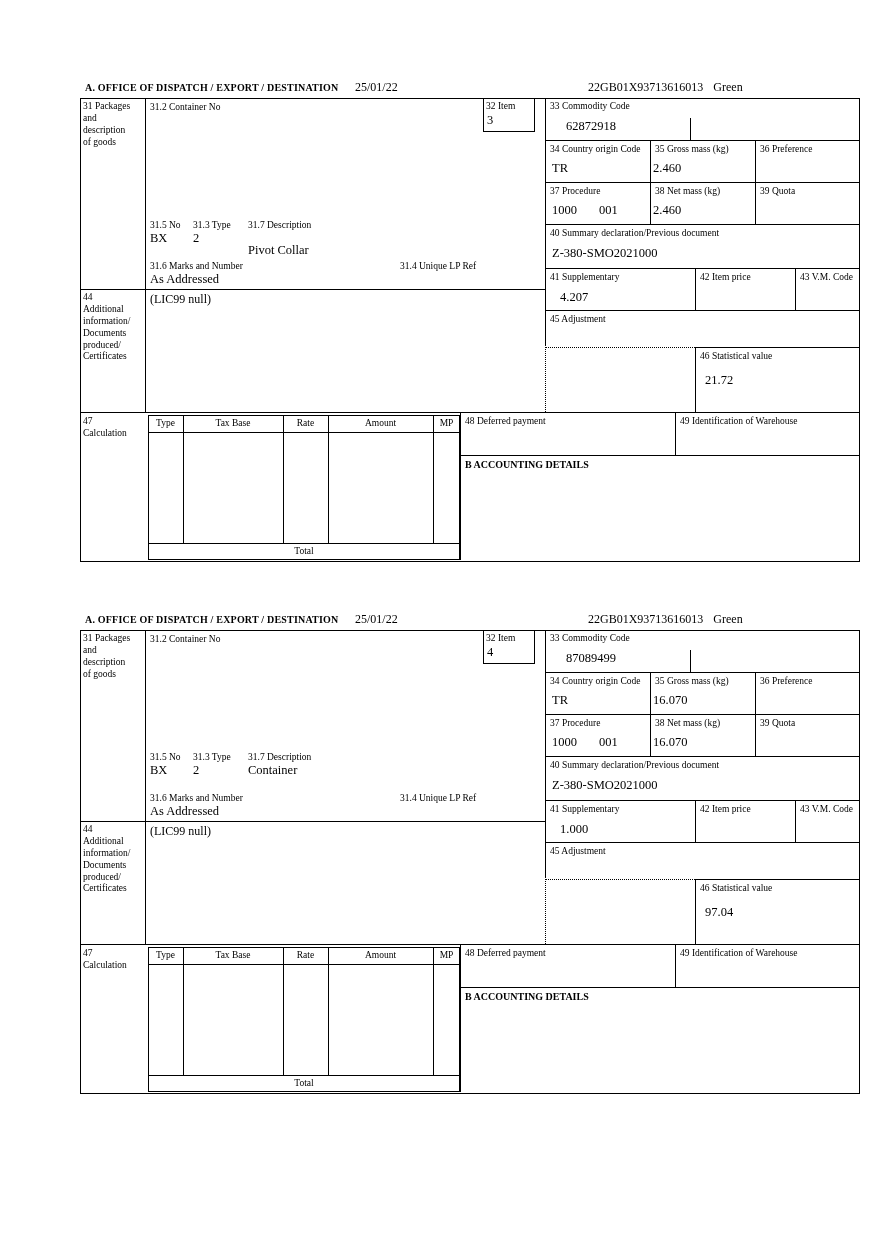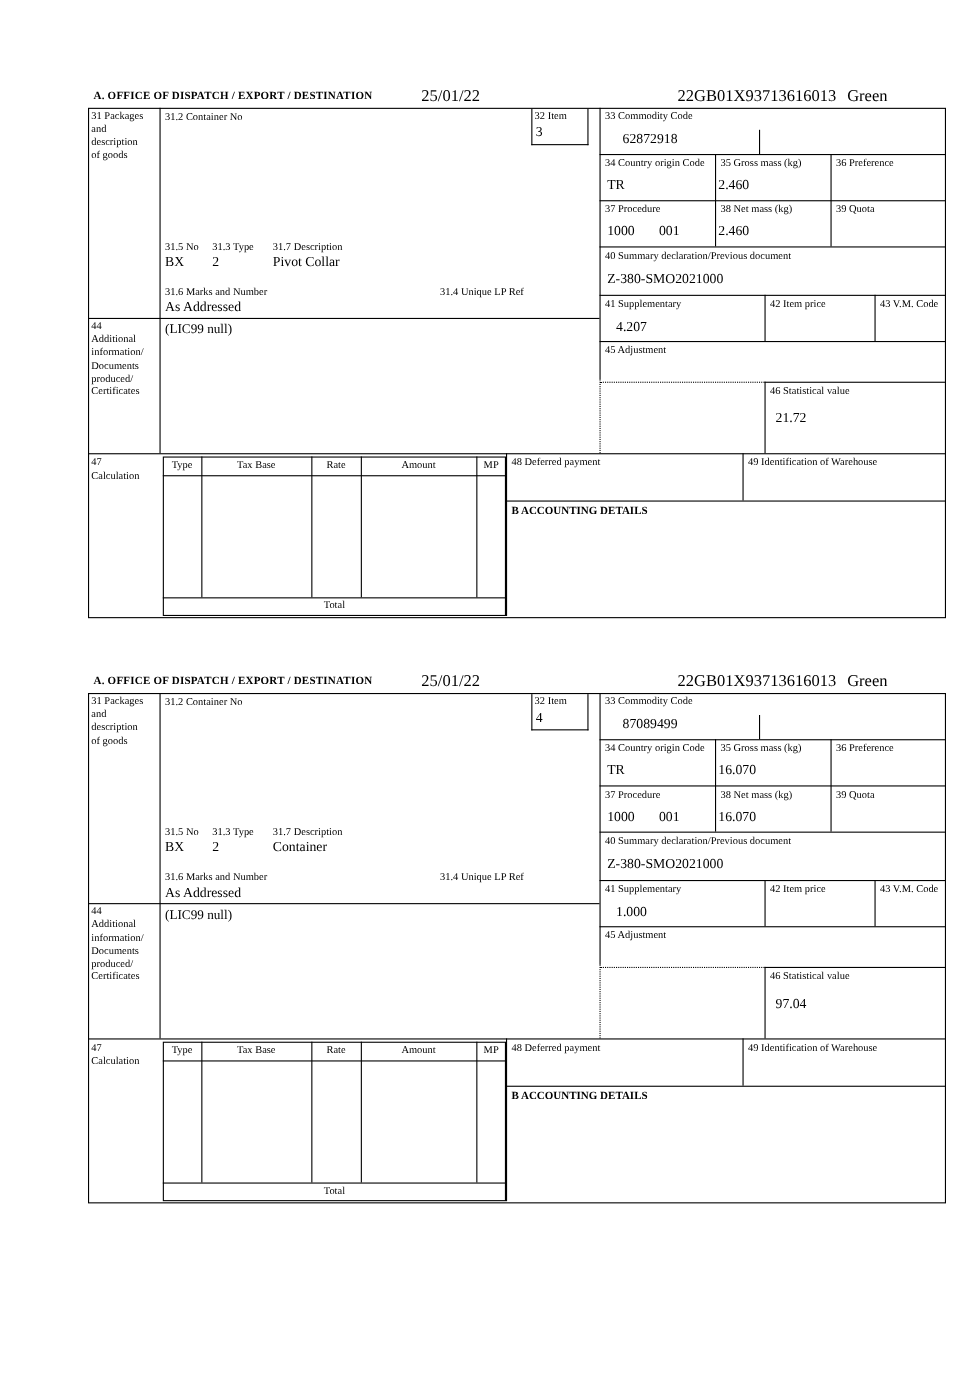--- a/index.html
+++ b/index.html
@@ -11,21 +11,21 @@
   .lbl { position:absolute; font-size:9.5px; line-height:1.25; white-space:nowrap; }
   .val { position:absolute; font-size:12.5px; line-height:1.15; white-space:nowrap; }
   .pre { white-space:pre-line; }
   .hl  { position:absolute; height:1px; background:#000; }
   .vl  { position:absolute; width:1px; background:#000; }
   .dhl { position:absolute; height:0; border-top:1px dotted #000; }
   .dvl { position:absolute; width:0; border-left:1px dotted #000; }
   .box { position:absolute; border:1px solid #000; }
   .ctr { text-align:center; }
   .hdr-label { position:absolute; font-size:10px; font-weight:bold; letter-spacing:0.2px; white-space:nowrap; }
-  .hdr-val { position:absolute; font-size:15px; white-space:nowrap;margin-left:28px; }
+  .hdr-val { position:absolute; font-size:12px; white-space:nowrap; }
   .b { font-weight:bold; }
 </style>
 </head>
 <body>
 
 <div id="sections">
   <div class="section section-0">
 
     <div class="hdr-label" style="left:5px;top:4px">A.  OFFICE OF DISPATCH / EXPORT / DESTINATION</div>
     <div class="hdr-val" style="left:275px;top:2px">25/01/22</div>
@@ -92,21 +92,21 @@
     <div class="lbl" style="left:680px;top:108px">39 Quota</div>
 
     <div class="lbl" style="left:470px;top:150px">40 Summary declaration/Previous document</div>
     <div class="val" style="left:472px;top:168px">Z-380-SMO2021000</div>
 
     <div class="lbl" style="left:70px;top:142px">31.5 No</div>
     <div class="lbl" style="left:113px;top:142px">31.3 Type</div>
     <div class="lbl" style="left:168px;top:142px">31.7 Description</div>
     <div class="val" style="left:70px;top:153px">BX</div>
     <div class="val" style="left:113px;top:153px">2</div>
-    <div class="val" style="left:168px;top:153px">Pivot Collar</div>
+    <div class="val" style="left:168px;top:165px">Pivot Collar</div>
 
     <div class="lbl" style="left:70px;top:183px">31.6 Marks and Number</div>
     <div class="lbl" style="left:320px;top:183px">31.4 Unique LP Ref</div>
     <div class="val" style="left:70px;top:194px">As Addressed</div>
 
     <div class="lbl" style="left:470px;top:194px">41 Supplementary</div>
     <div class="val" style="left:480px;top:212px">4.207</div>
     <div class="lbl" style="left:620px;top:194px">42 Item price</div>
     <div class="lbl" style="left:720px;top:194px">43 V.M. Code</div>
 

